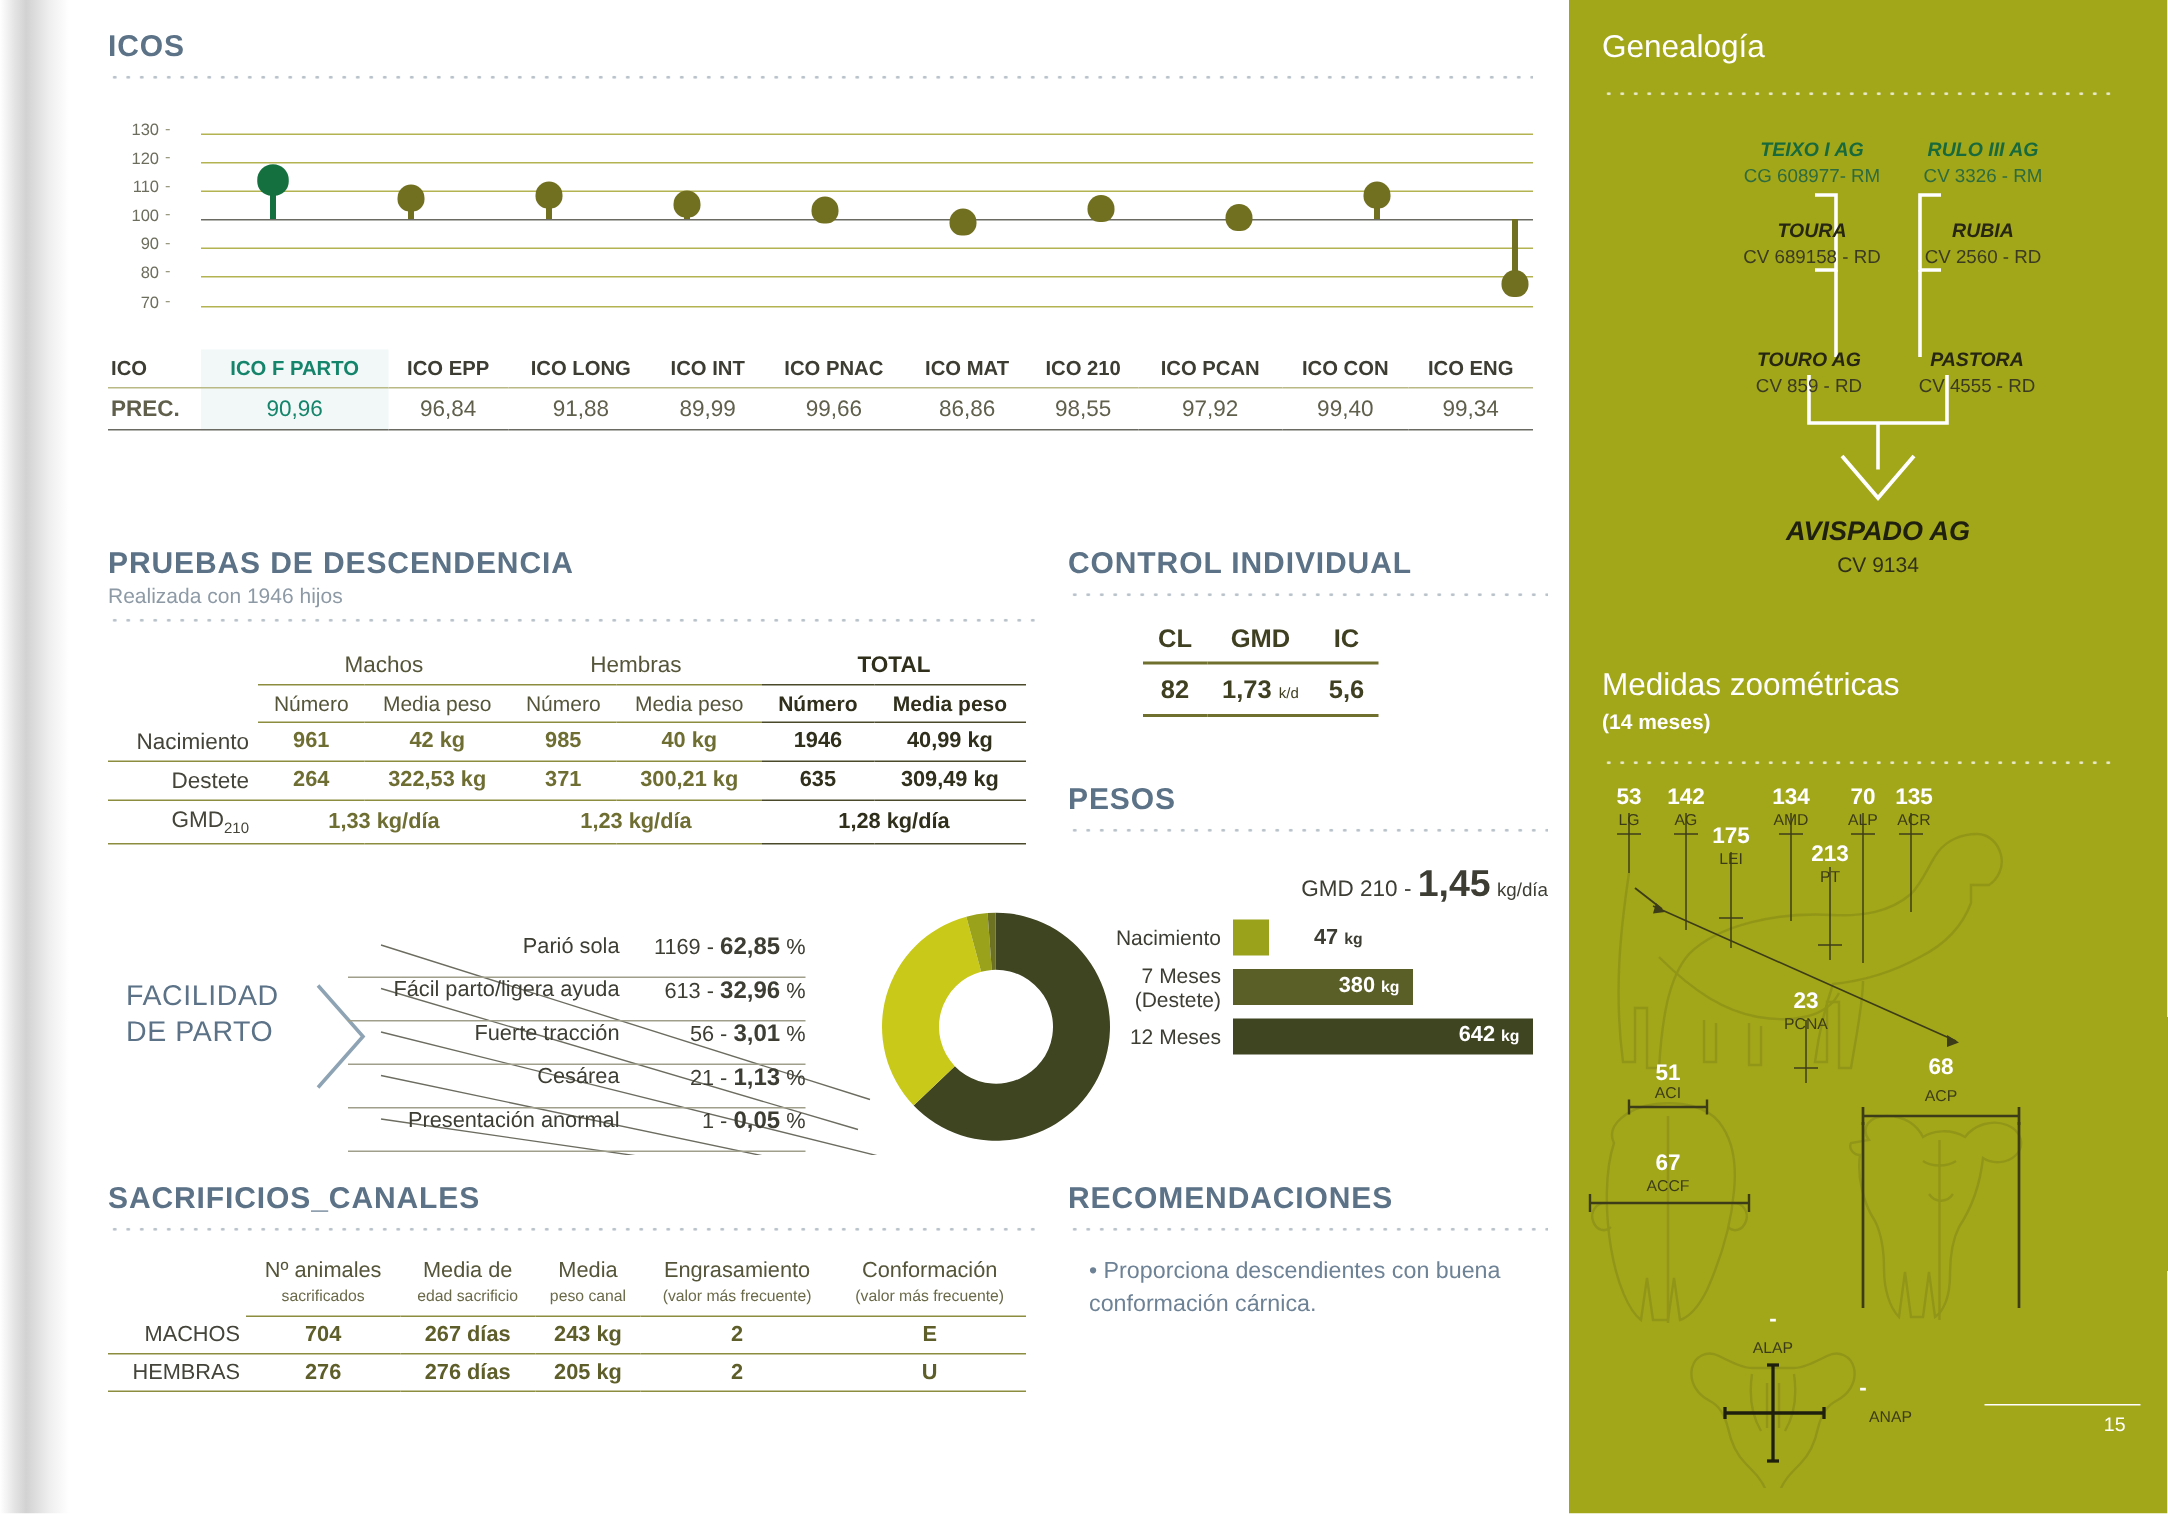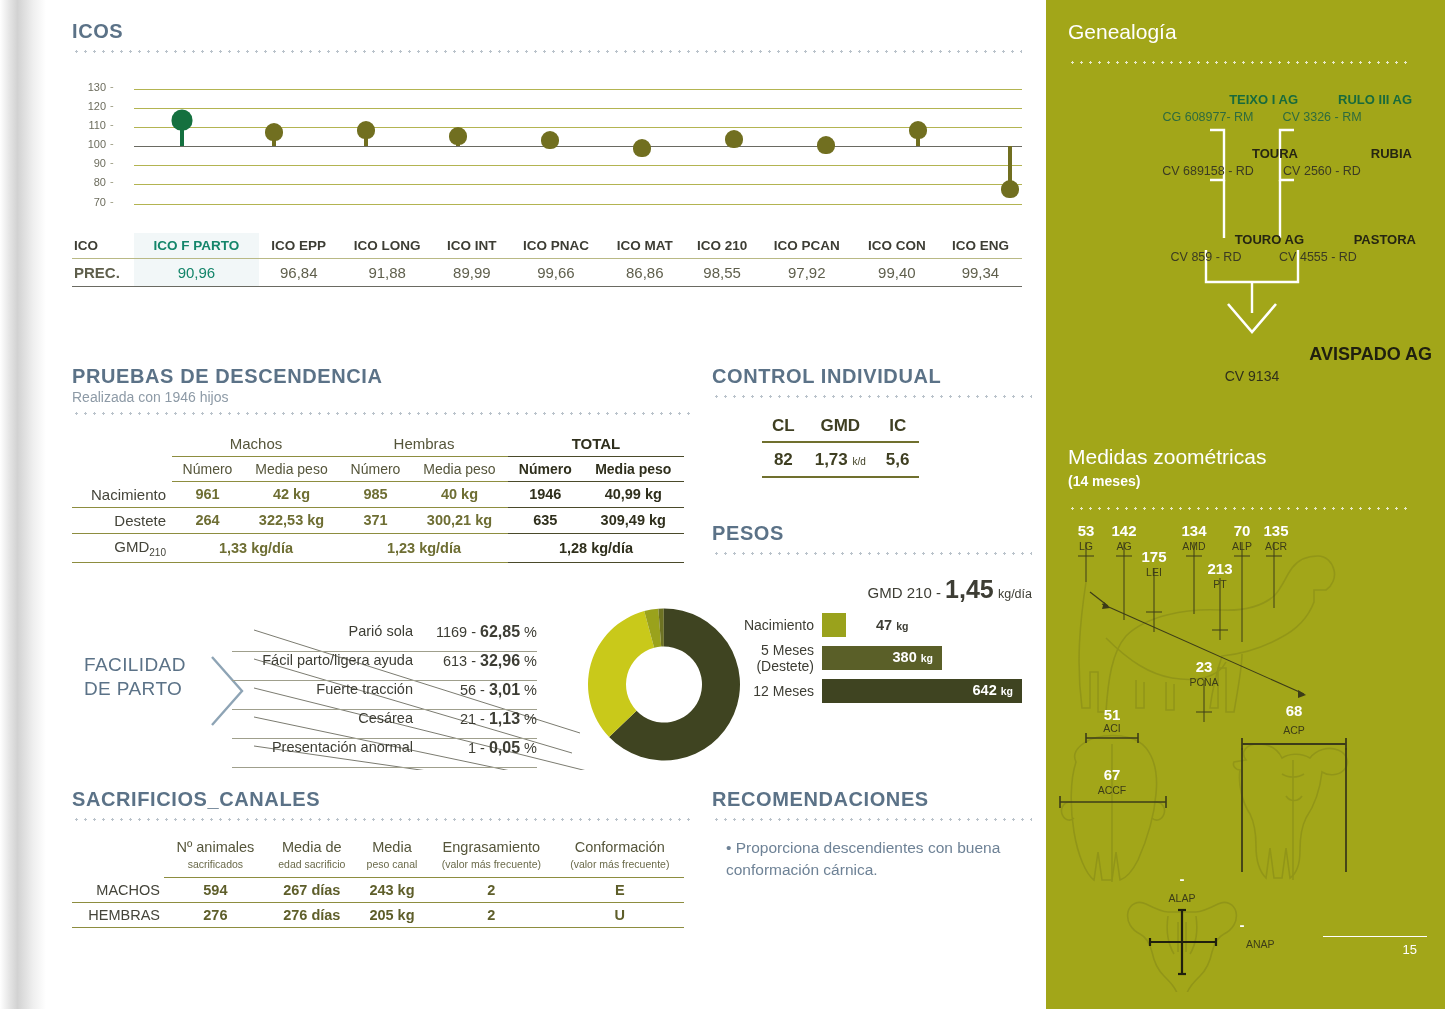--- a/index.html
+++ b/index.html
@@ -113,21 +113,21 @@
   .wout small, .wbar span small { font-size:10.5px; font-weight:bold;}
 
   
   #recom { position:absolute; left:712px; top:788px; width:320px; }
   #recom .body { margin-top:16px; font-size:15.5px; color:#6e8296; line-height:22px; padding-left:14px;}
 
   
   #gen-title { position:absolute; left:22px; top:20px; font-size:21px; color:#fff; }
   #gen-dot { position:absolute; left:22px; top:54px; width:340px; }
   #genealogy { position:absolute; left:0; top:88px; width:399px; height:300px; }
-  .gname { position:absolute; font-size:13px; font-weight:bold; text-align:right; white-space:nowrap;}
+  .gname { position:absolute; font-size:13px; font-weight:bold; text-align:center; white-space:nowrap;font-style:italic;}
   .gcode { position:absolute; font-size:12.5px; text-align:center; white-space:nowrap;}
   .g-green { color:#186a3c; }
   .g-greenc{ color:#2e6b3e; }
   .g-dark  { color:#262612; }
   .g-darkc { color:#3b3b22; }
   .g-final { color:#20200f; font-size:18px; font-weight:bold;}
   .g-finalc{ color:#30301a; font-size:14px;}
 
   #zoo-title { position:absolute; left:22px; top:444px; font-size:21px; color:#fff; line-height:25px;}
   #zoo-title small { display:block; font-size:14px; font-weight:bold;}
@@ -351,21 +351,21 @@
           <span>Media de</span><small>edad sacrificio</small></th>
         <th>
           <span>Media</span><small>peso canal</small></th>
         <th>
           <span>Engrasamiento</span><small>(valor más frecuente)</small></th>
         <th>
           <span>Conformación</span><small>(valor más frecuente)</small></th>
       </tr>
       <tr>
         <td class="rl">MACHOS</td>
-        <td class="v">594</td>
+        <td class="v">704</td>
         <td class="v">267 días</td>
         <td class="v">243 kg</td>
         <td class="v">2</td>
         <td class="v">E</td>
       </tr>
       <tr>
         <td class="rl">HEMBRAS</td>
         <td class="v">276</td>
         <td class="v">276 días</td>
         <td class="v">205 kg</td>
@@ -401,21 +401,21 @@
     <div id="gmd210">
       <span>GMD 210 - </span><b>1,45</b> <small>kg/día</small>
     </div>
     <div id="pesobars">
         <div class="wrow">
           <div class="wlab">Nacimiento</div>
           <div class="wbar" style="width: 24px; background: rgb(154, 162, 28);"></div>
           <div class="wout">47 <small>kg</small></div>
         </div>
         <div class="wrow">
-          <div class="wlab">5 Meses (Destete)</div>
+          <div class="wlab">7 Meses (Destete)</div>
           <div class="wbar" style="width: 120px; background: rgb(90, 95, 40);">
             <span>380 <small>kg</small></span>
           </div>
         </div>
         <div class="wrow">
           <div class="wlab">12 Meses</div>
           <div class="wbar" style="width: 200px; background: rgb(63, 68, 33);">
             <span>642 <small>kg</small></span>
           </div>
         </div>

